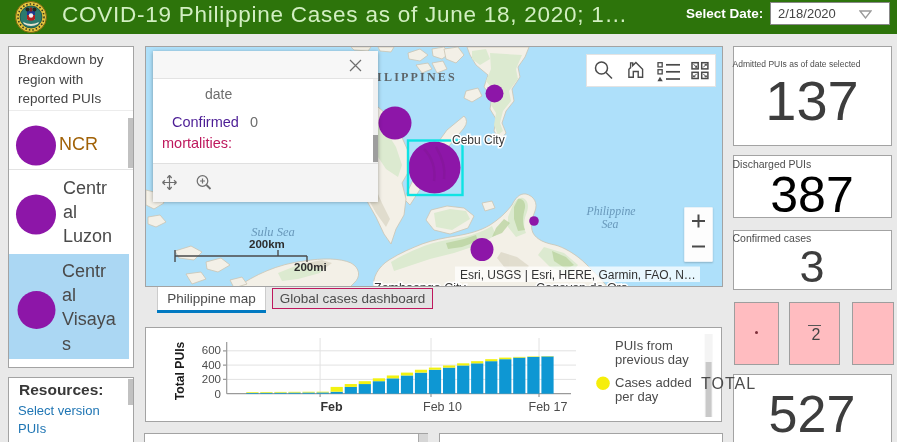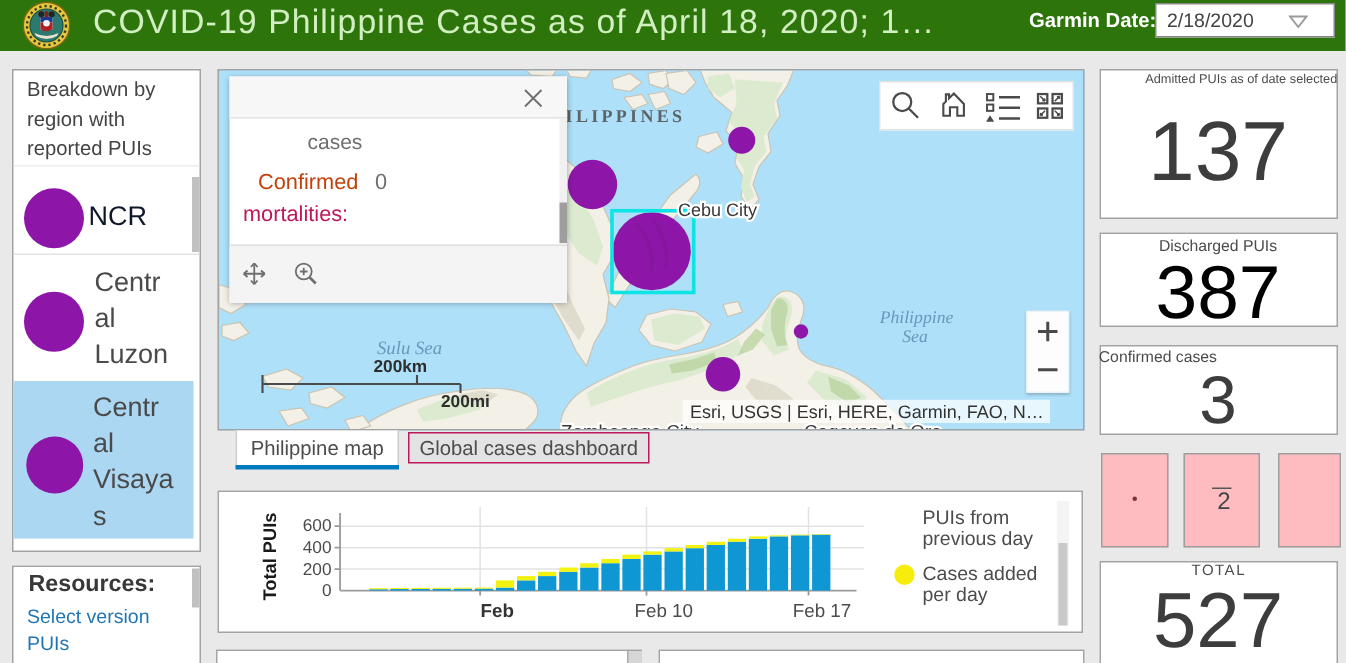--- a/index.html
+++ b/index.html
@@ -8,55 +8,55 @@
   .card{position:absolute;background:#fff;border:1px solid #a3a3a3;box-sizing:border-box;}
   #header{position:absolute;left:0;top:0;width:897px;height:34px;background:#2d740b;}
   #title{position:absolute;left:62px;top:2px;font-size:22.5px;letter-spacing:0.75px;color:#d2efc2;white-space:nowrap;}
   #seldate{position:absolute;left:686px;top:6px;font-size:13.5px;font-weight:bold;color:#fff;}
   #datebox{position:absolute;left:770px;top:2px;width:120px;height:23px;background:#fff;
      border:1px solid #888;box-sizing:border-box;font-size:13px;color:#444;line-height:21px;padding-left:7px;}
 </style>
 </head>
 <body>
 <div id="header"></div>
-<div id="title">COVID-19 Philippine Cases as of April 18, 2020; 1…</div>
+<div id="title">COVID-19 Philippine Cases as of June 18, 2020; 1…</div>
 
 <svg class="abs" style="left:15px;top:1px" width="32" height="32" viewBox="0 0 32 32">
   <circle cx="16" cy="16" r="15.5" fill="#e5c63d"></circle>
   <circle cx="16" cy="16" r="15.5" fill="none" stroke="#7a6510" stroke-width="1"></circle>
   <circle cx="16" cy="16" r="13" fill="none" stroke="#3b3b22" stroke-width="1.6" stroke-dasharray="1.5 2"></circle>
   <circle cx="16" cy="16" r="11" fill="#2b7a6d"></circle>
   <circle cx="16" cy="16" r="11" fill="none" stroke="#184f45" stroke-width="0.8"></circle>
   <path d="M8 21 Q16 25 24 21 L23 23 Q16 27 9 23 Z" fill="#e8e3d0"></path>
   <rect x="12" y="10" width="8" height="9" rx="1" fill="#fff"></rect>
   <path d="M12 10 h8 v4 h-8 z" fill="#1d3a8f"></path>
   <path d="M12 14 h8 v4.5 q-4 2.5 -8 0 z" fill="#b02020"></path>
   <circle cx="16" cy="14.5" r="2.2" fill="#f2f2f2"></circle>
   <circle cx="12.5" cy="8.5" r="2" fill="#26251d"></circle>
   <circle cx="19.5" cy="8.5" r="2" fill="#26251d"></circle>
   <rect x="14.8" y="6.5" width="2.4" height="4" fill="#8c1d1d"></rect>
 </svg>
-<div id="seldate">Garmin Date:</div>
+<div id="seldate">Select Date:</div>
 <div id="datebox">2/18/2020
   <svg style="position:absolute;right:17px;top:7px" width="13" height="9" viewBox="0 0 13 9">
    <path d="M1 1 L6.5 8 L12 1 Z" fill="none" stroke="#9a9a9a" stroke-width="1.3"></path>
   </svg>
 </div>
 
 <div class="card" id="leftcard" style="left:8px;top:46px;width:126px;height:322px;"></div>
 <div class="abs" style="left:18px;top:50px;width:108px;font-size:13.5px;font-weight:normal;color:#444;line-height:19.5px;">Breakdown by<br>region with<br>reported PUIs</div>
 <div class="abs" style="left:9px;top:169px;width:124px;height:1px;background:#e3e3e3;"></div>
 <div class="abs" style="left:9px;top:110px;width:124px;height:1px;background:#ececec;"></div>
 <div class="abs" style="left:9px;top:254px;width:120px;height:105px;background:#abd7f3;"></div>
 <svg class="abs" style="left:9px;top:110px;" width="120" height="250" viewBox="0 0 120 250">
   <circle cx="27" cy="35.5" r="20" fill="#8d16a8"></circle>
   <circle cx="27" cy="104.5" r="20" fill="#8d16a8"></circle>
   <circle cx="27.5" cy="200" r="19" fill="#8d16a8"></circle>
 </svg>
-<div class="abs" style="left:59px;top:133.5px;font-size:18px;color:#0f172a;">NCR</div>
+<div class="abs" style="left:59px;top:133.5px;font-size:18px;color:#a16207;">NCR</div>
 <div class="abs" style="left:63px;top:177px;font-size:18px;color:#4a4a4a;line-height:23.9px;">Centr<br>al<br>Luzon</div>
 <div class="abs" style="left:62px;top:258.5px;font-size:18px;color:#4a4a4a;line-height:24.4px;">Centr<br>al<br>Visaya<br>s</div>
 <div class="abs" style="left:128px;top:118px;width:5px;height:50px;background:#c1c1c1;"></div>
 
 <div class="card" style="left:8px;top:377px;width:126px;height:66px;"></div>
 <div class="abs" style="left:19px;top:381px;font-size:15.5px;font-weight:bold;color:#383838;">Resources:</div>
 <div class="abs" style="left:18px;top:403px;font-size:13px;color:#2076b4;">Select version</div>
 <div class="abs" style="left:18px;top:420.5px;font-size:13px;color:#2076b4;">PUIs</div>
 <div class="abs" style="left:128px;top:378.5px;width:5px;height:26px;background:#c1c1c1;"></div>
 
@@ -203,22 +203,22 @@
     <path d="M8 14 H 21 M14.5 7.5 V 20.5"></path>
     <path d="M8 39.5 H 21"></path>
   </g>
 </svg>
 
 <div style="position:absolute;left:7px;top:3.5px;width:225px;height:150px;background:#fff;box-shadow:0 1px 4px rgba(0,0,0,0.35);">
   <div style="position:absolute;left:0;top:0;width:225px;height:27px;background:#f7f7f7;border-bottom:1px solid #e3e3e3;"></div>
   <svg style="position:absolute;right:16px;top:8px;" width="13" height="13" viewBox="0 0 13 13">
     <path d="M1 1 L12 12 M12 1 L1 12" stroke="#6e6e6e" stroke-width="1.2"></path>
   </svg>
-  <div style="position:absolute;left:52px;top:35px;font-size:14px;color:#6e6e6e;">cases</div>
-  <div style="position:absolute;left:19px;top:63px;font-size:14.5px;color:#c2410c;">Confirmed</div>
+  <div style="position:absolute;left:52px;top:35px;font-size:14px;color:#6e6e6e;">date</div>
+  <div style="position:absolute;left:19px;top:63px;font-size:14.5px;color:#4c1d95;">Confirmed</div>
   <div style="position:absolute;left:97px;top:63px;font-size:14.5px;color:#6e6e6e;">0</div>
   <div style="position:absolute;left:9px;top:84px;font-size:14.5px;color:#be185d;">mortalities:</div>
   <div style="position:absolute;right:0px;top:28px;width:5px;height:84px;background:#f1f1f1;"></div>
   <div style="position:absolute;right:0px;top:84px;width:5px;height:27px;background:#9e9e9e;"></div>
   <div style="position:absolute;left:0;top:112px;width:225px;height:38px;background:#f4f4f4;border-top:1px solid #e0e0e0;"></div>
   <svg style="position:absolute;left:8px;top:123px;" width="60" height="18" viewBox="0 0 60 18">
     <g stroke="#6e6e6e" stroke-width="1.2" fill="none">
       <path d="M8.5 1.5 V 15.5 M1.5 8.5 H 15.5"></path>
       <path d="M8.5 1.5 L6.3 4 M8.5 1.5 L10.7 4 M8.5 15.5 L6.3 13 M8.5 15.5 L10.7 13 M1.5 8.5 L4 6.3 M1.5 8.5 L4 10.7 M15.5 8.5 L13 6.3 M15.5 8.5 L13 10.7"></path>
     </g>
@@ -321,33 +321,33 @@
     <rect x="558.6" y="6" width="8" height="83" fill="#f4f4f4"></rect>
     <rect x="559.6" y="34" width="6" height="55" fill="#c9c9c9"></rect>
   </svg>
 </div>
 
 <div class="card" style="left:144px;top:433px;width:284px;height:20px;"></div>
 <div class="abs" style="left:418px;top:434px;width:9px;height:8px;background:#d6d6d6;border-left:1px solid #aaa;"></div>
 <div class="card" style="left:439px;top:433px;width:284px;height:20px;"></div>
 
 <div class="card" style="left:732.5px;top:46px;width:159px;height:99.5px;"></div>
-<div class="abs" style="left:732.5px;top:47px;width:159px;text-align:right;font-size:8.5px;color:#4c4c4c;">Admitted PUIs as of date selected</div>
+<div class="abs" style="left:732.5px;top:59px;width:159px;text-align:left;font-size:8.5px;color:#4c4c4c;">Admitted PUIs as of date selected</div>
 <div class="abs" style="left:732.5px;top:68px;width:159px;text-align:center;font-size:56px;color:#3d3d3d;">137</div>
 
 <div class="card" style="left:732.5px;top:155px;width:159px;height:63px;"></div>
-<div class="abs" style="left:732.5px;top:158px;width:159px;text-align:center;font-size:10.5px;color:#4c4c4c;">Discharged PUIs</div>
+<div class="abs" style="left:732.5px;top:158px;width:159px;font-size:10.5px;color:#4c4c4c;">Discharged PUIs</div>
 <div class="abs" style="left:732.5px;top:166px;width:159px;text-align:center;font-size:50px;color:#000000;">387</div>
 
 <div class="card" style="left:732.5px;top:230px;width:159px;height:60px;"></div>
 <div class="abs" style="left:732.5px;top:232px;width:159px;text-align:left;font-size:10.5px;color:#4c4c4c;">Confirmed cases</div>
 <div class="abs" style="left:732.5px;top:241px;width:159px;text-align:center;font-size:45px;color:#3d3d3d;">3</div>
 
 <div class="abs" style="left:733.5px;top:302px;width:45.5px;height:62.5px;background:#ffbcc0;border:1px solid #9e9e9e;box-sizing:border-box;"></div>
 <div class="abs" style="left:789px;top:302px;width:51px;height:62.5px;background:#ffbcc0;border:1px solid #9e9e9e;box-sizing:border-box;"></div>
 <div class="abs" style="left:851.5px;top:302px;width:42.5px;height:62.5px;background:#ffbcc0;border:1px solid #9e9e9e;box-sizing:border-box;"></div>
 <div class="abs" style="left:754.5px;top:331px;width:3px;height:3px;border-radius:50%;background:#7d2f3a;"></div>
 <div class="abs" style="left:808px;top:324.5px;width:13px;height:1.5px;background:#555;"></div>
 <div class="abs" style="left:808px;top:326px;width:16px;text-align:center;font-size:16px;color:#444;">2</div>
 
 <div class="card" style="left:732.5px;top:373.5px;width:159px;height:69px;"></div>
-<div class="abs" style="left:733px;top:375px;width:159px;text-align:center;font-size:10px;letter-spacing:1px;color:#4c4c4c;">TOTAL</div>
+<div class="abs" style="left:701px;top:375px;width:159px;text-align:left;font-size:16px;letter-spacing:1px;color:#4c4c4c;">TOTAL</div>
 <div class="abs" style="left:732.5px;top:384px;width:159px;text-align:center;font-size:52px;color:#3d3d3d;">527</div>
 
 </body></html>

